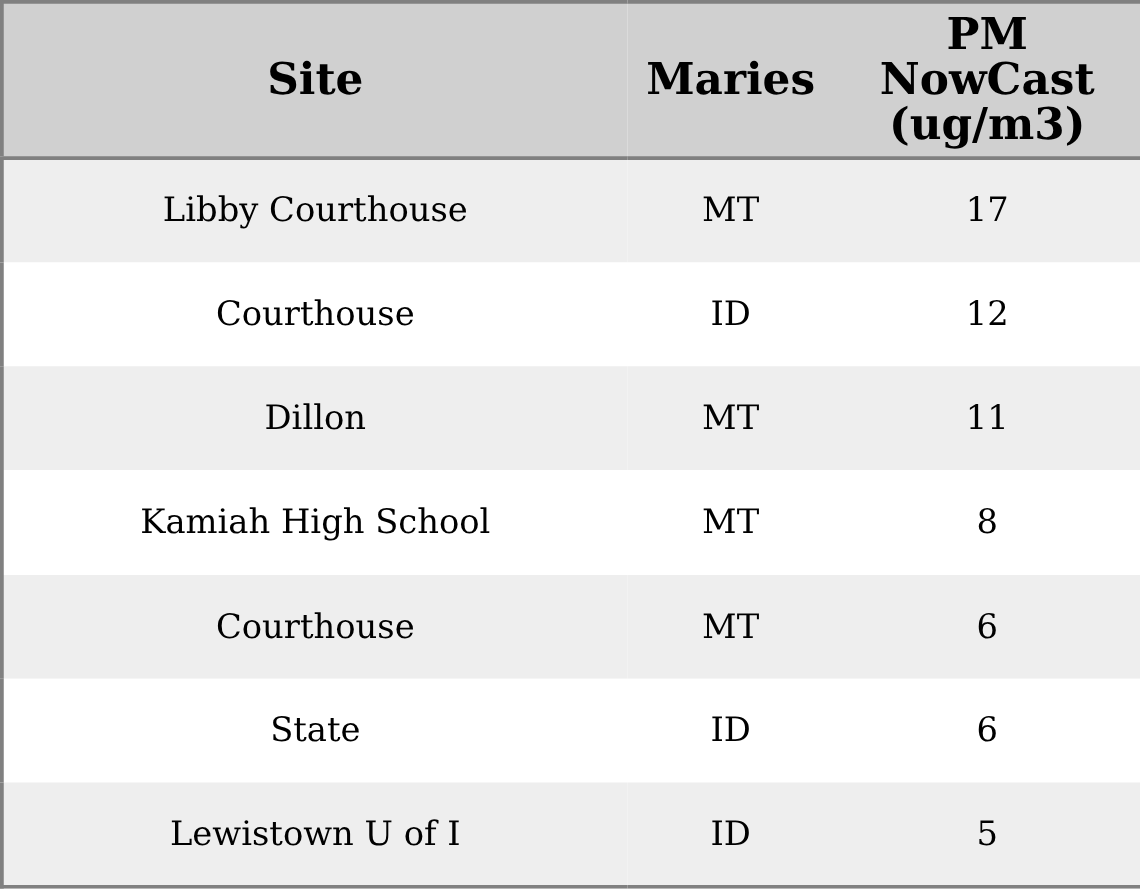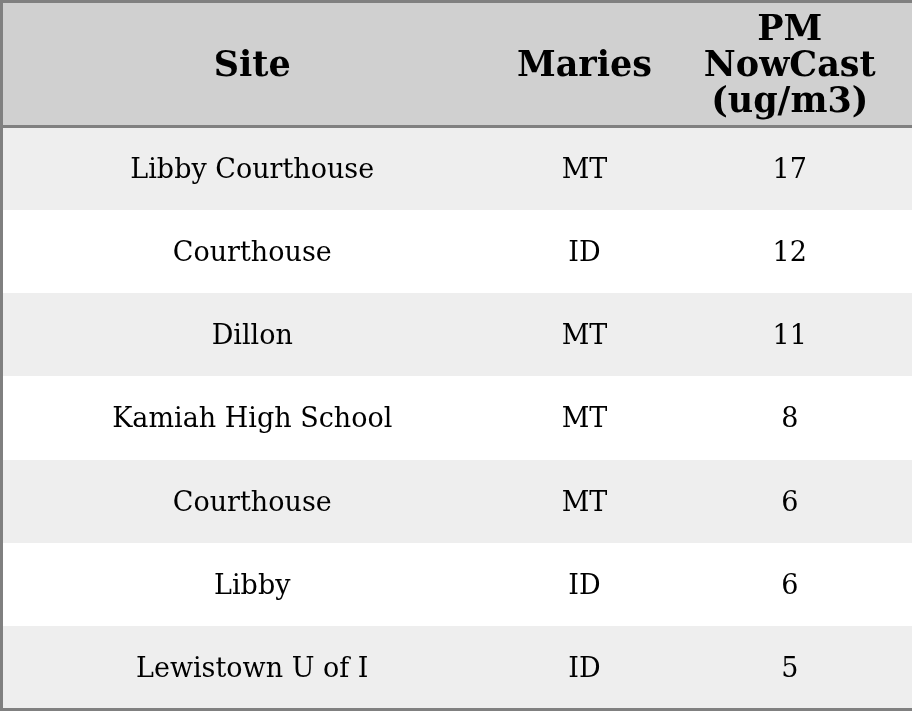--- a/index.html
+++ b/index.html
@@ -82,21 +82,21 @@
       <td>Kamiah High School</td>
       <td>MT</td>
       <td>8</td>
     </tr>
     <tr>
       <td>Courthouse</td>
       <td>MT</td>
       <td>6</td>
     </tr>
     <tr>
-      <td>Libby</td>
+      <td>State</td>
       <td>ID</td>
       <td>6</td>
     </tr>
     <tr>
       <td>Lewistown U of I</td>
       <td>ID</td>
       <td>5</td>
     </tr>
   </tbody>
 </table>

